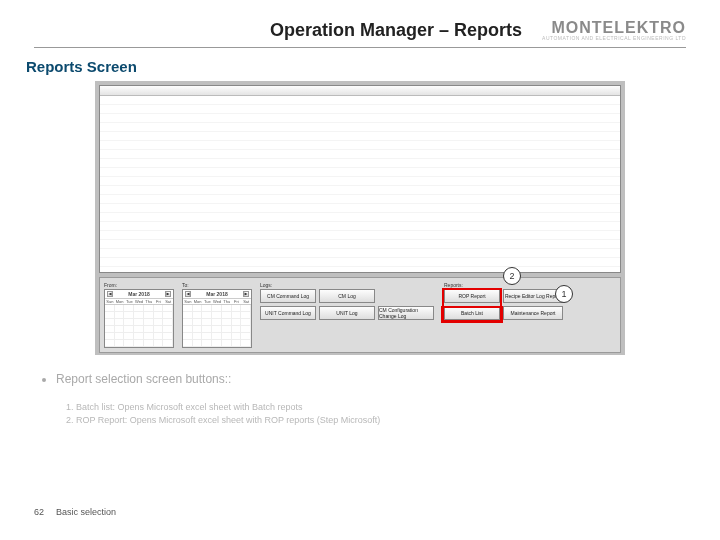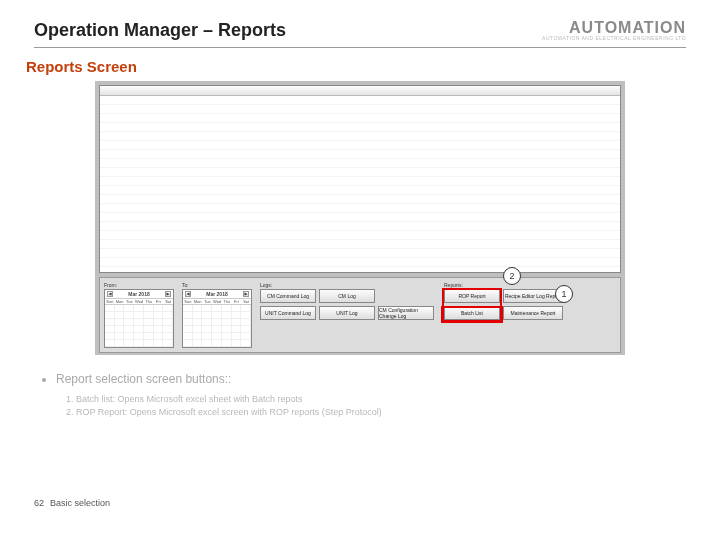--- a/index.html
+++ b/index.html
@@ -1,24 +1,24 @@
 <!DOCTYPE html>
 <html><head>
 <meta charset="utf-8">
 <style>
   * { box-sizing: border-box; margin: 0; padding: 0; }
   html, body { width: 720px; height: 540px; font-family: Arial, sans-serif; background: #fff; color: #333; }
   .slide { width: 720px; height: 540px; position: relative; }
-  .header { display: flex; justify-content: space-between; align-items: flex-start; padding: 20px 34px 6px 34px; gap: 20px; }
+  .header { display: flex; justify-content: flex-end; align-items: flex-start; padding: 20px 34px 6px 34px; gap: 20px; }
   .title { font-size: 18px; font-weight: bold; color: #222; }
   .logo { text-align: right; line-height: 1; }
   .logo-main { font-size: 16px; font-weight: bold; letter-spacing: 1px; color: #8a8a8a; }
   .logo-sub { font-size: 5px; letter-spacing: 0.5px; color: #bbb; }
   .divider { height: 1px; background: #999; margin: 0 34px; }
-  .subtitle { font-size: 15px; font-weight: bold; color: #c2410c; padding: 10px 0 6px 26px; }
+  .subtitle { font-size: 15px; font-weight: bold; color: #0c4a6e; padding: 10px 0 6px 26px; }
   .screenshot-wrap { margin: 0 auto; width: 530px; }
   .screenshot { width: 530px; height: 274px; background: #bfbfbf; padding: 4px; position: relative; }
   .list-area { width: 100%; height: 188px; background: #fff; border: 1px solid #888; }
   .list-header { height: 10px; background: linear-gradient(#fdfdfd,#e4e4e4); border-bottom: 1px solid #bbb; }
   .list-body { height: 176px; background: repeating-linear-gradient(to bottom, #fff 0, #fff 8px, #f4f4f4 8px, #f4f4f4 9px); }
   .ctrl-panel { width: 100%; height: 76px; margin-top: 4px; background: #dcdcdc; border: 1px solid #9a9a9a; display: flex; padding: 4px; gap: 4px; position: relative; }
   .panel-section { display: flex; flex-direction: column; }
   .plabel { font-size: 5px; color: #333; margin-bottom: 1px; height: 6px; }
   .calendar { width: 70px; height: 60px; background: #fff; border: 1px solid #888; font-size: 4px; display: flex; flex-direction: column; }
   .cal-head { display: flex; justify-content: space-between; align-items: center; height: 8px; padding: 0 2px; }
@@ -30,32 +30,32 @@
   .cal-grid div { border-right: 1px solid #eee; border-bottom: 1px solid #eee; text-align: center; font-size: 3.5px; color: #666; }
   .btn-col { display: flex; flex-direction: column; gap: 3px; }
   .rbtn { width: 56px; height: 14px; background: linear-gradient(#fdfdfd,#dedede); border: 1px solid #888; font-size: 5px; display: flex; align-items: center; justify-content: center; color: #222; }
   .rbtn.wide { width: 60px; }
   .highlight { position: absolute; border: 2px solid #e30000; pointer-events: none; }
   .hl1 { width: 60px; height: 34px; }
   .hl2 { width: 62px; height: 17px; }
   .callout { position: absolute; width: 18px; height: 18px; border-radius: 50%; background: #fff; border: 1px solid #333; display: flex; align-items: center; justify-content: center; font-size: 9px; z-index: 5; }
   .bullets { padding: 17px 40px 0 40px; font-size: 12px; color: #a9a9a9; }
   .bullets ul { list-style: disc; padding-left: 16px; }
-  .bullets ol { list-style: decimal; padding-left: 36px; margin-top: 8px; }
+  .bullets ol { list-style: decimal; padding-left: 36px; margin-top: 16px; }
   .bullets li.small { font-size: 9px; color: #b8b8b8; margin-top: 3px; }
-  .footer { position: absolute; bottom: 32px; left: 34px; display: flex; align-items: center; gap: 6px; font-size: 9px; color: #555; }
+  .footer { position: absolute; bottom: 23px; left: 34px; display: flex; align-items: center; gap: 12px; font-size: 9px; color: #555; }
 </style>
 </head>
 <body>
 
 <div class="slide">
   <div class="header">
     <div class="title">Operation Manager – Reports</div>
     <div class="logo">
-      <div class="logo-main">AUTOMATION</div>
+      <div class="logo-main">MONTELEKTRO</div>
       <div class="logo-sub">AUTOMATION  AND  ELECTRICAL  ENGINEERING  LTD</div>
     </div>
   </div>
   <div class="divider"></div>
   <div class="subtitle">Reports Screen</div>
 
   <div class="screenshot-wrap">
     <div class="screenshot">
       <div class="list-area">
         <div class="list-header"></div>
@@ -232,21 +232,21 @@
       <div class="callout" style="left:460px; top:204px;">1</div>
     </div>
   </div>
 
   <div class="bullets">
     <ul>
       <li>Report selection screen buttons::</li>
     </ul>
     <ol>
       <li class="small">Batch list: Opens Microsoft excel sheet with Batch repots</li>
-      <li class="small">ROP Report: Opens Microsoft excel screen with ROP reports (Step Protocol)</li>
+      <li class="small">ROP Report: Opens Microsoft excel sheet with ROP reports (Step Microsoft)</li>
     </ol>
   </div>
 
   <div class="footer">
     <span>62</span>
     <span>Basic selection</span>
   </div>
 </div>
 
 </body></html>

